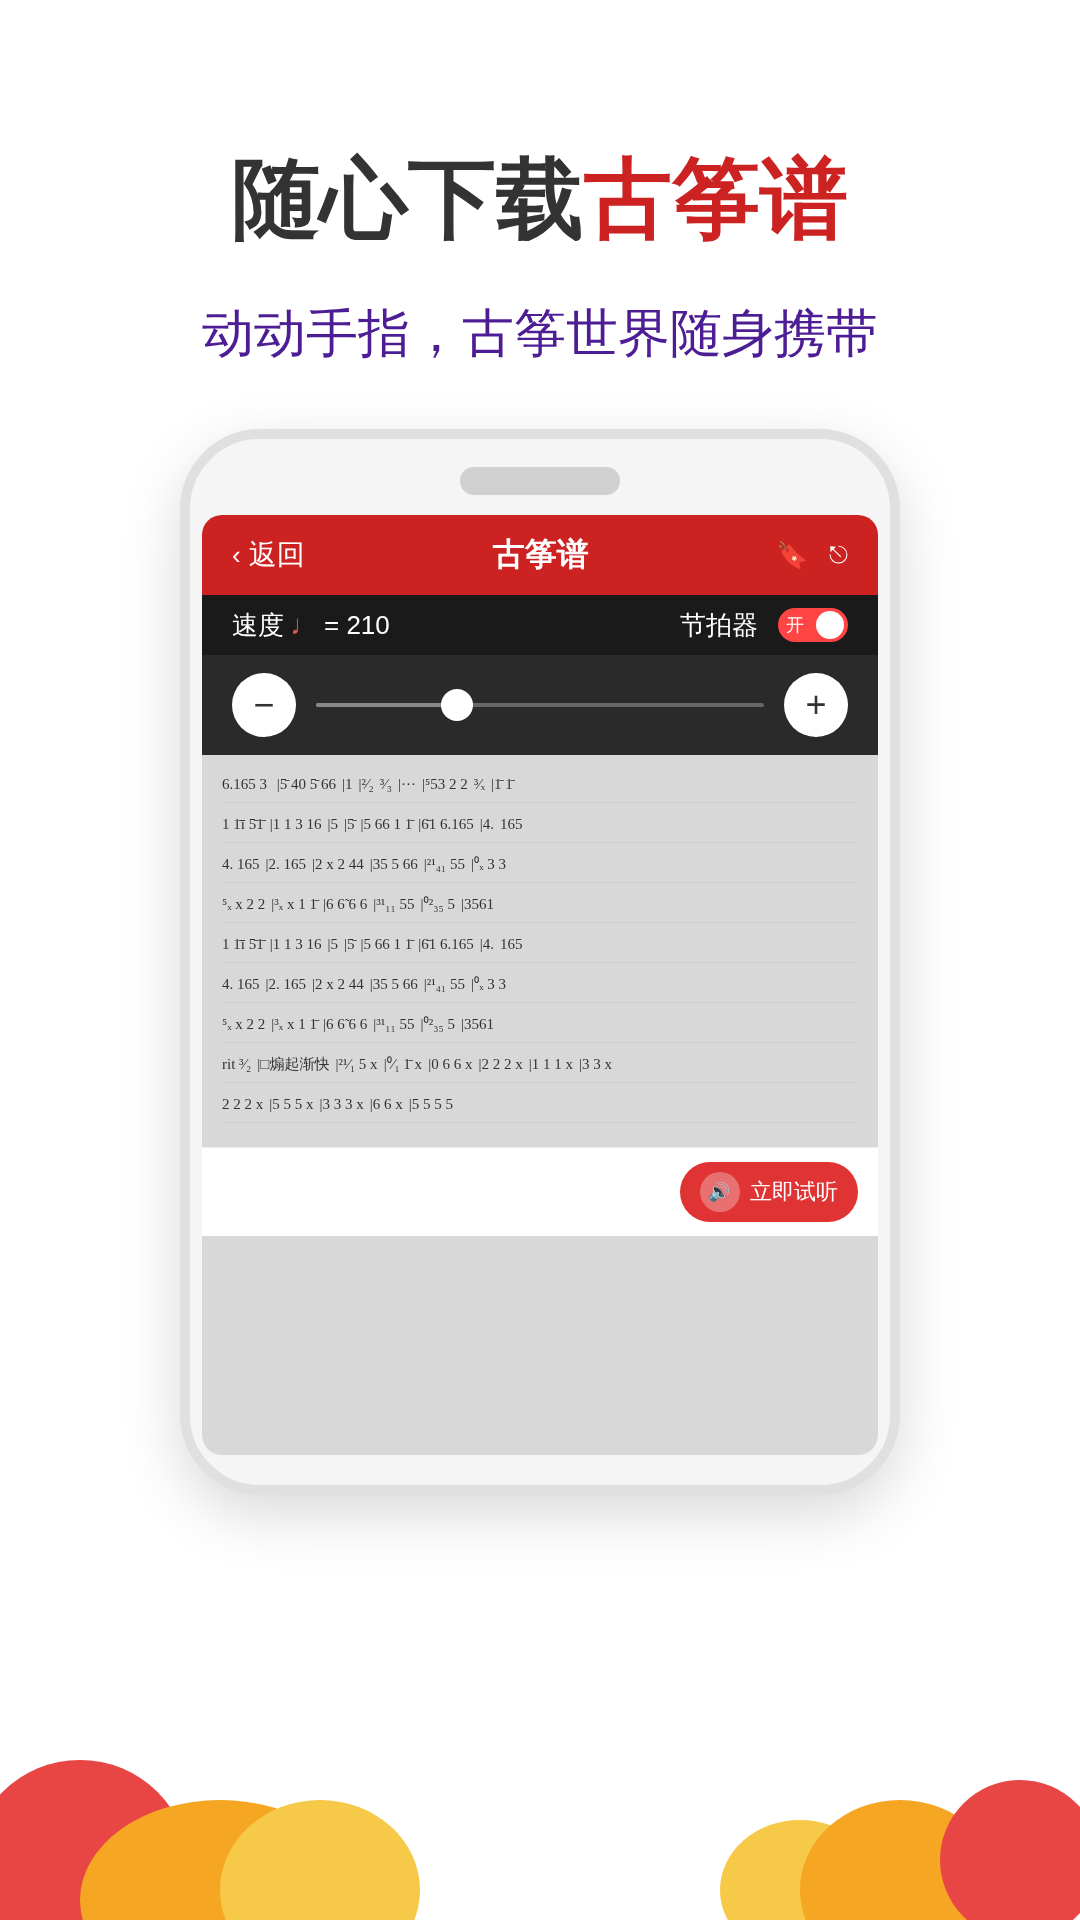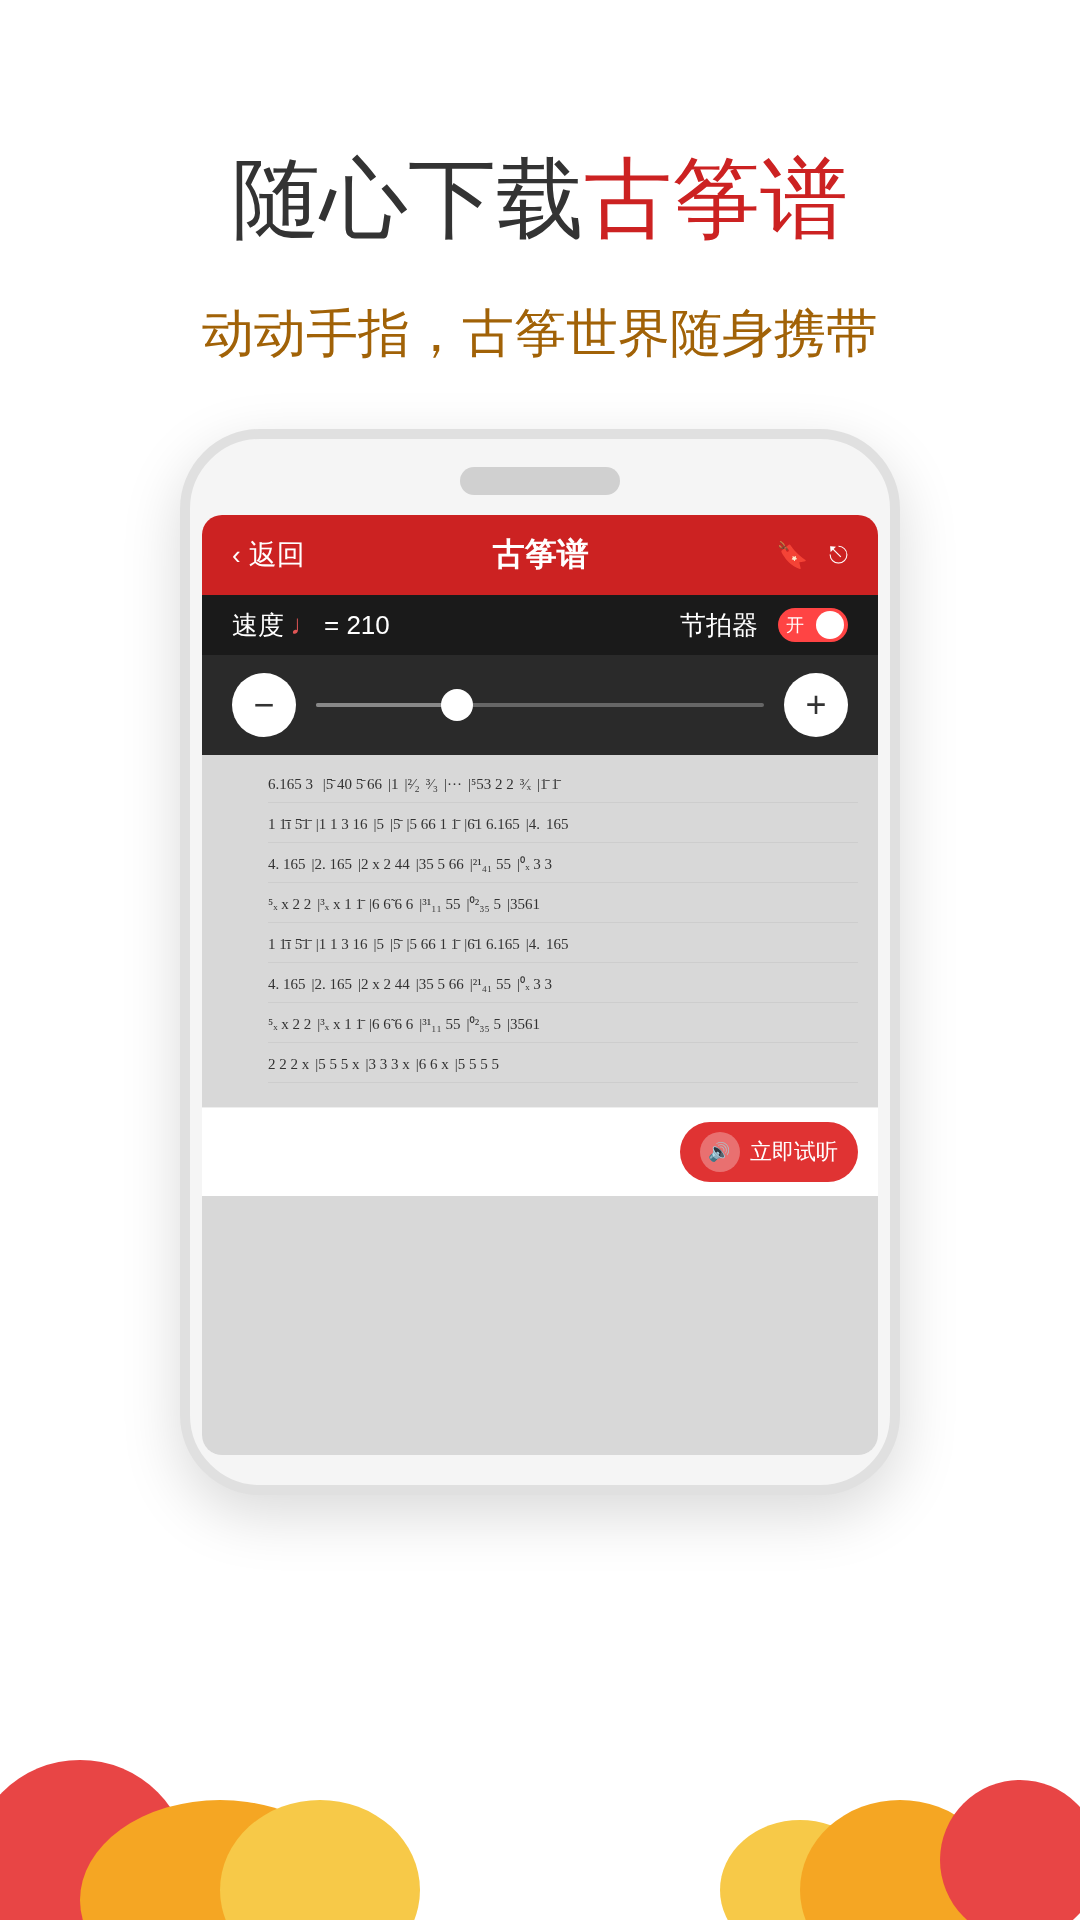--- a/index.html
+++ b/index.html
@@ -13,30 +13,30 @@
     }
 
     
     .top-section {
       text-align: center;
       padding-top: 140px;
       padding-bottom: 60px;
     }
     .main-title {
       font-size: 88px;
-      font-weight: 400;
+      font-weight: 700;
       color: #333333;
       margin-bottom: 40px;
     }
     .main-title .accent {
       color: #cc2222;
     }
     .subtitle {
       font-size: 52px;
-      color: #a16207;
+      color: #4c1d95;
       font-weight: 400;
     }
 
     
     .phone-container {
       position: relative;
       width: 720px;
       margin: 0 auto;
     }
     .phone-outer {
@@ -206,21 +206,20 @@
     }
     .sheet-row {
       display: flex;
       align-items: baseline;
       margin-bottom: 8px;
       flex-wrap: wrap;
       font-size: 16px;
       color: #333;
       border-bottom: 1px solid rgba(0,0,0,0.05);
       padding-bottom: 4px;
-      margin-left: 46px;
     }
     .sheet-segment {
       font-family: 'Times New Roman', serif;
       font-size: 15px;
       margin-right: 6px;
       white-space: nowrap;
     }
 
     
     .bottom-bar {
@@ -422,20 +421,30 @@
           </div>
           <div class="sheet-row">
             <span class="sheet-segment">⁵ₓ x 2 2</span>
             <span class="sheet-segment">|³ₓ x 1 1̄</span>
             <span class="sheet-segment">|6 6̃ 6 6</span>
             <span class="sheet-segment">|³¹₁₁ 55</span>
             <span class="sheet-segment">|⁰²₃₅ 5</span>
             <span class="sheet-segment">|3561</span>
           </div>
           <div class="sheet-row">
+            <span class="sheet-segment">rit ³⁄₂</span>
+            <span class="sheet-segment">|□煽起渐快</span>
+            <span class="sheet-segment">|²¹⁄₁ 5 x</span>
+            <span class="sheet-segment">|⁰⁄₁ 1̄ x</span>
+            <span class="sheet-segment">|0 6 6 x</span>
+            <span class="sheet-segment">|2 2 2 x</span>
+            <span class="sheet-segment">|1 1 1 x</span>
+            <span class="sheet-segment">|3 3 x</span>
+          </div>
+          <div class="sheet-row">
             <span class="sheet-segment">2 2 2 x</span>
             <span class="sheet-segment">|5 5 5 x</span>
             <span class="sheet-segment">|3 3 3 x</span>
             <span class="sheet-segment">|6 6 x</span>
             <span class="sheet-segment">|5 5 5 5</span>
           </div>
         </div>
 
         <div class="bottom-bar">
           <div class="listen-btn">

